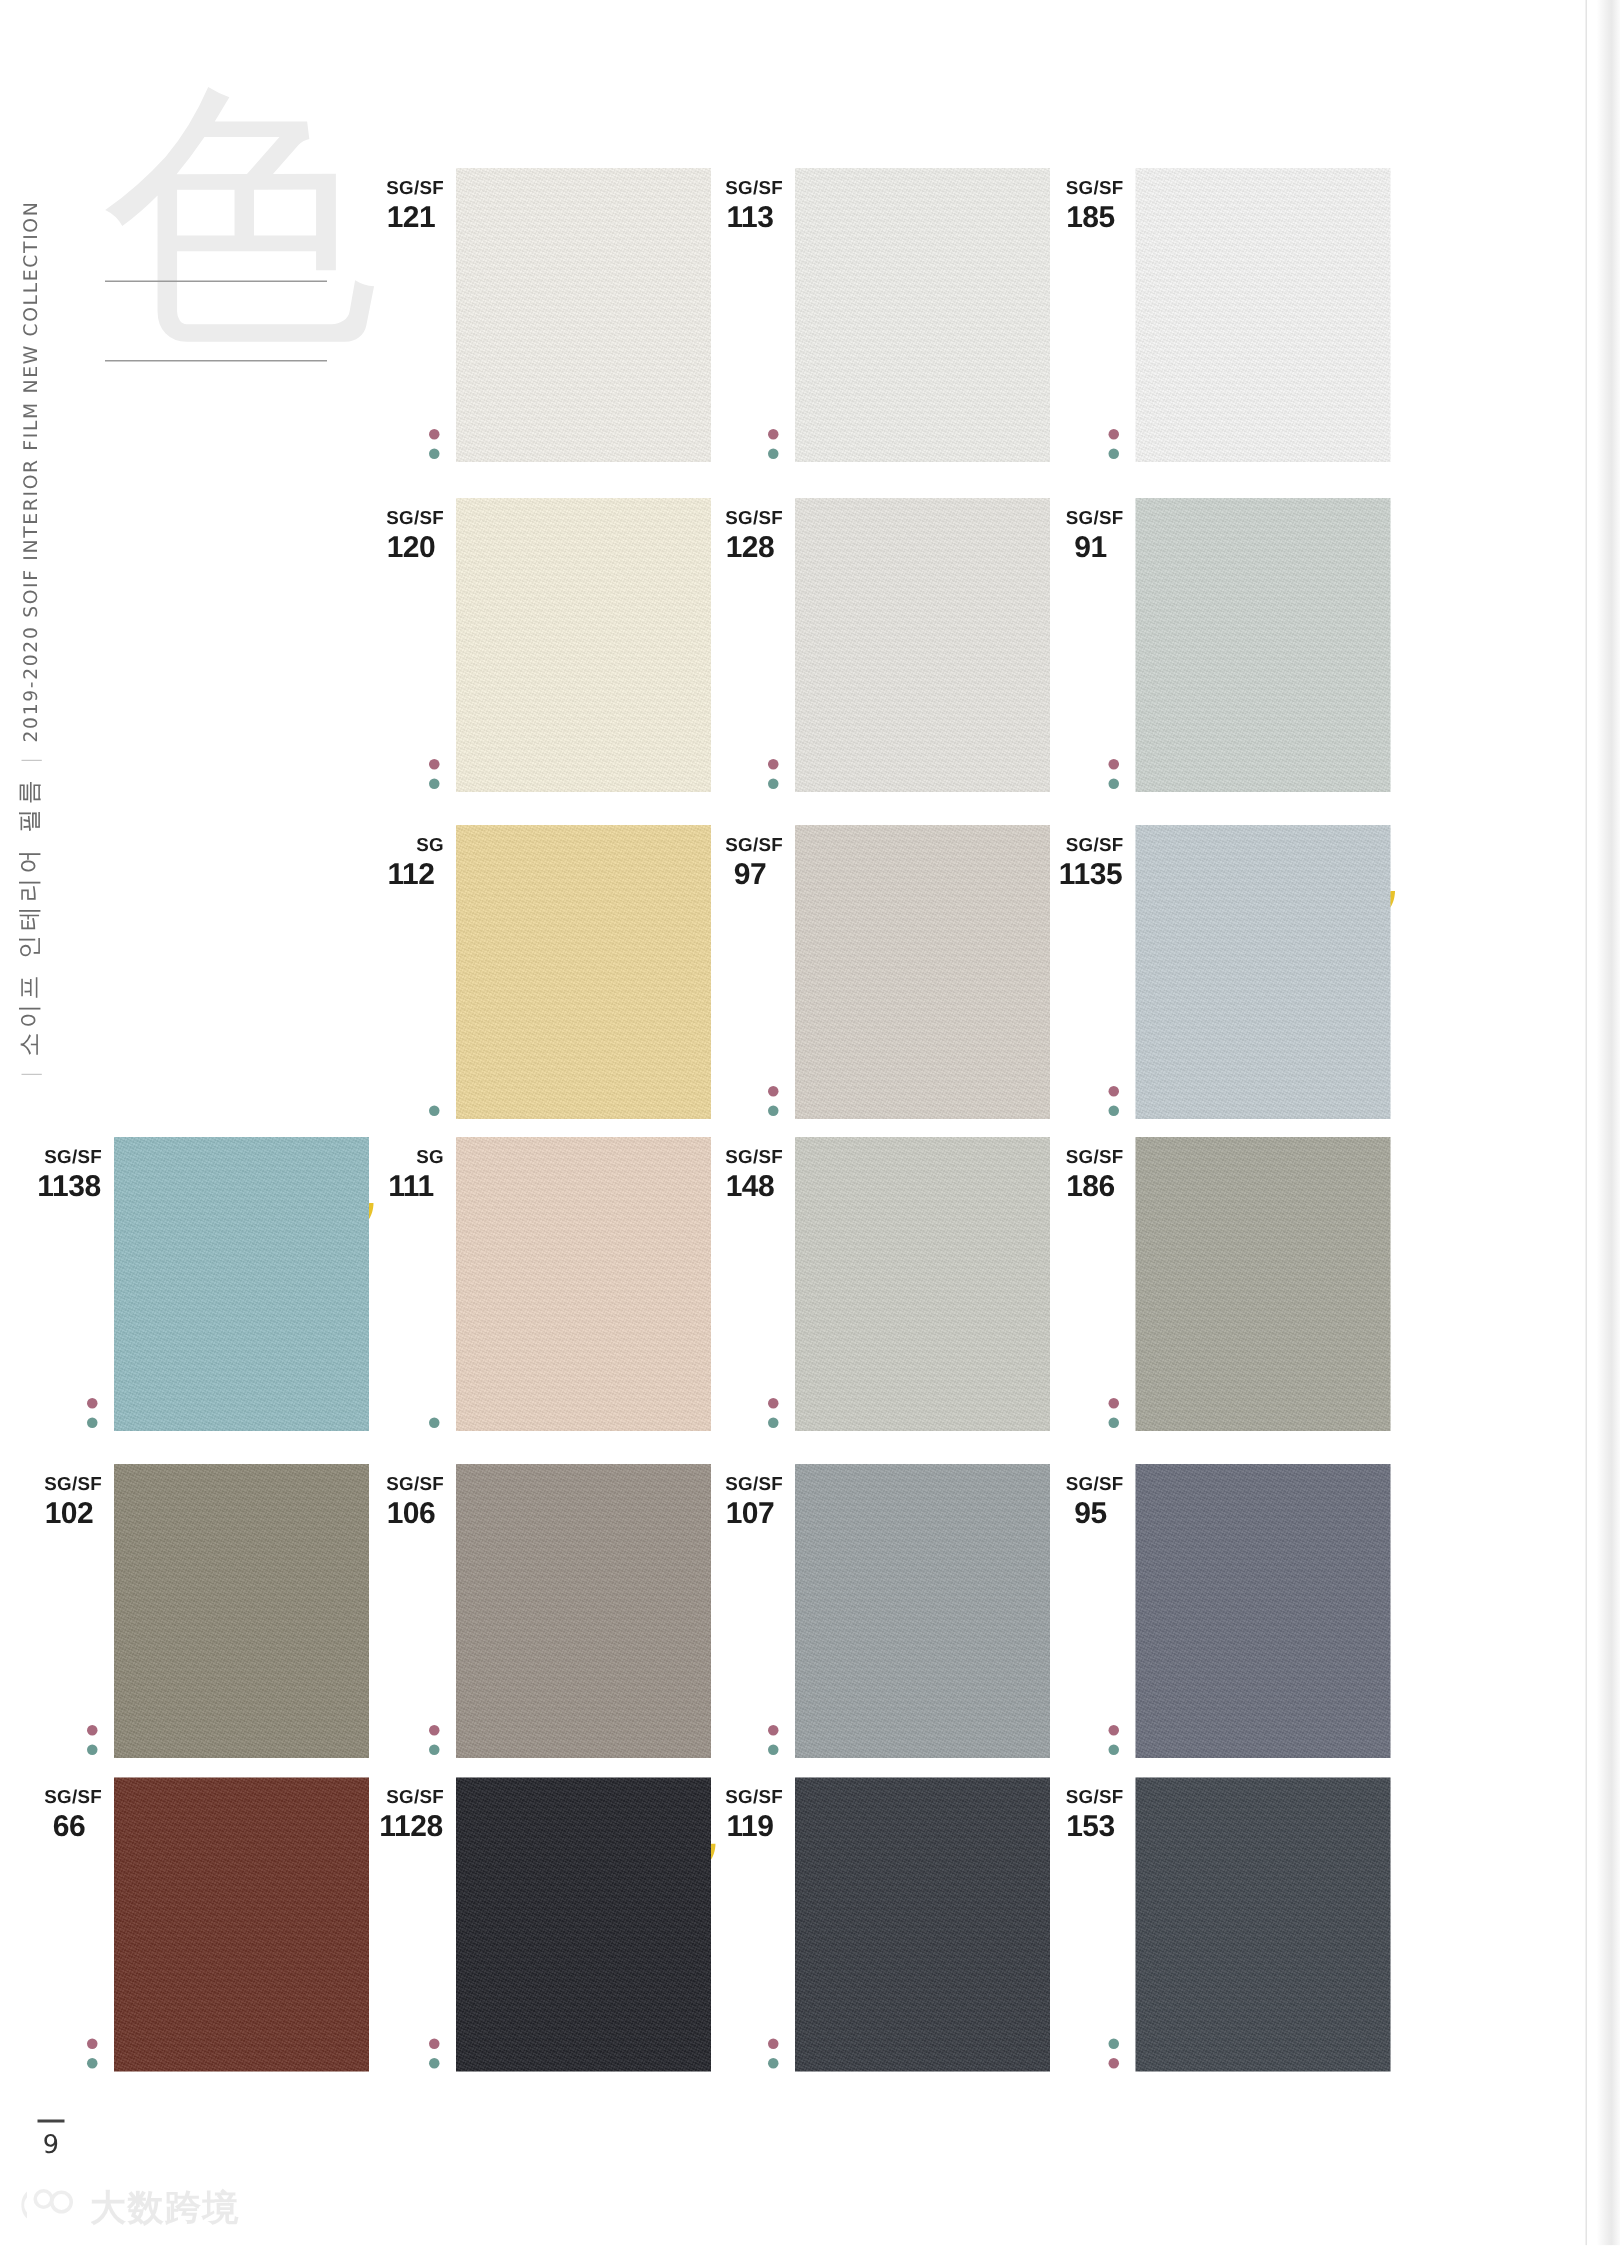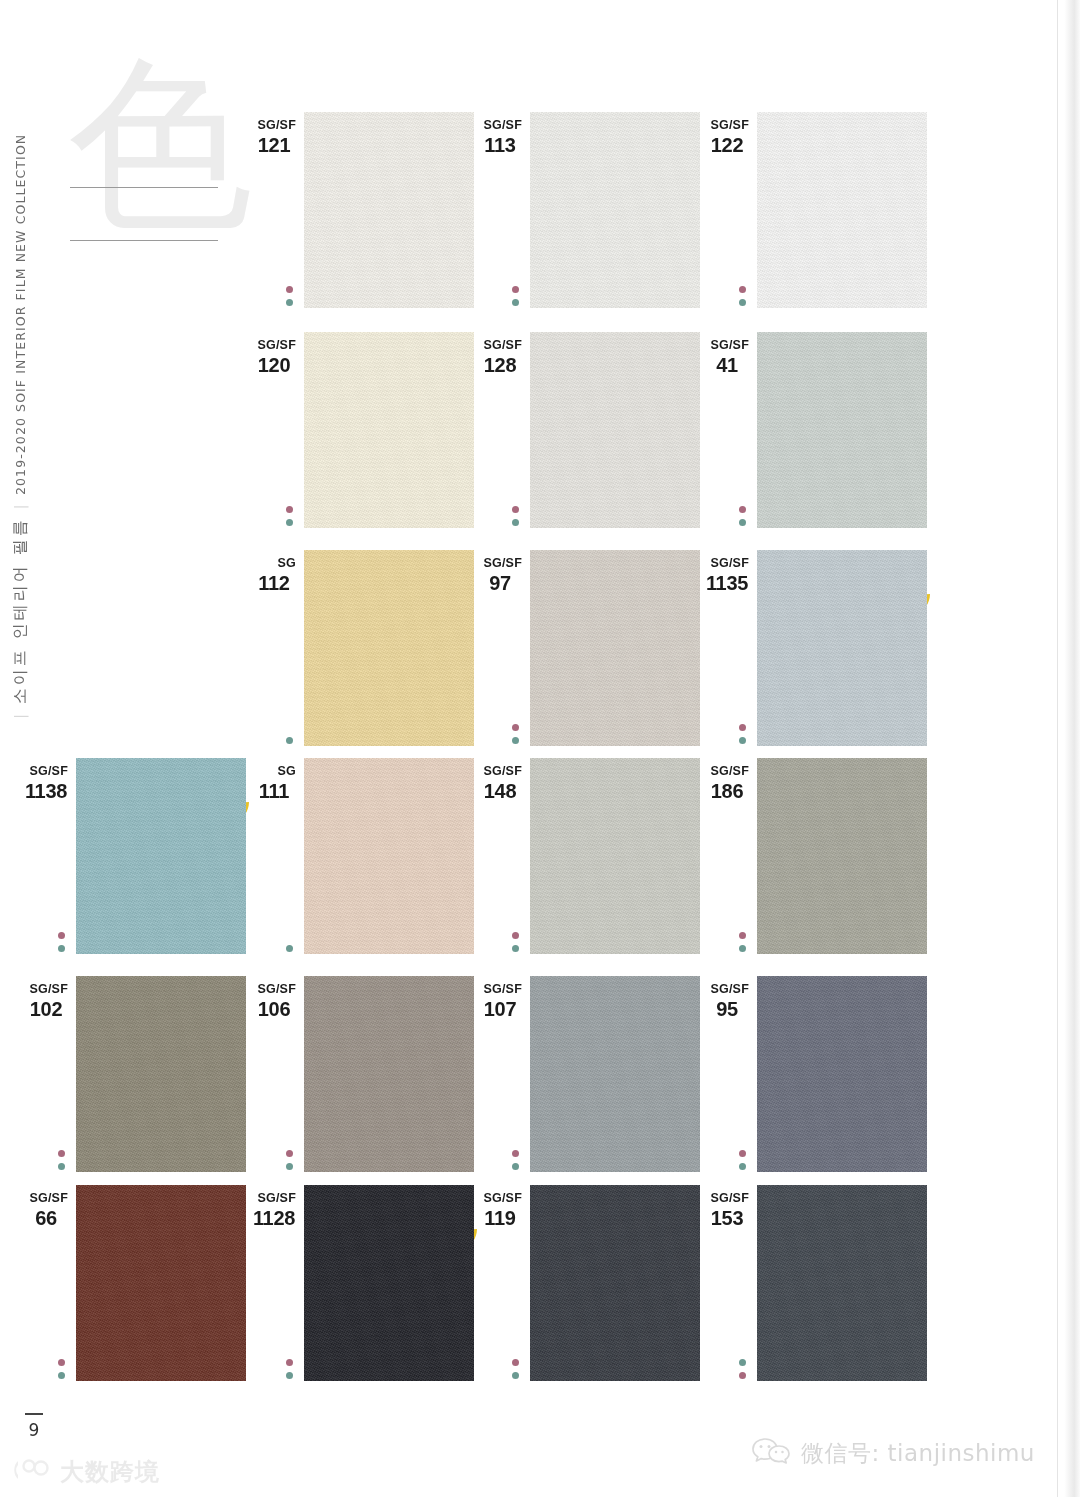--- a/index.html
+++ b/index.html
@@ -280,21 +280,21 @@
           <div class="dot" style="background: rgb(168, 105, 125);"></div>
           <div class="dot" style="background: rgb(107, 154, 146);"></div>
         </div>
         <div class="swatch" style="background: rgb(238, 238, 234);">
           <div class="swatch-tex" style="background-image: repeating-linear-gradient(27deg, rgba(255, 255, 255, 0.055) 0px, rgba(255, 255, 255, 0.055) 1px, rgba(0, 0, 0, 0.035) 1px, rgba(0, 0, 0, 0.035) 2px), repeating-linear-gradient(-63deg, rgba(255, 255, 255, 0.043) 0px, rgba(255, 255, 255, 0.043) 1px, rgba(0, 0, 0, 0.027) 1px, rgba(0, 0, 0, 0.027) 2px), repeating-linear-gradient(0deg, rgba(0, 0, 0, 0.02) 0px, rgba(0, 0, 0, 0.02) 2px, rgba(255, 255, 255, 0.02) 2px, rgba(255, 255, 255, 0.02) 4px);"></div>
         </div>
       </div>
       <div class="cell" style="left: 705px; top: 112px; width: 226px; height: 200px;">
         <div class="label">
           <span class="series">SG/SF</span>
-          <span class="code">122</span>
+          <span class="code">185</span>
         </div>
         <div class="dots">
           <div class="dot" style="background: rgb(168, 105, 125);"></div>
           <div class="dot" style="background: rgb(107, 154, 146);"></div>
         </div>
         <div class="swatch" style="background: rgb(244, 244, 243);">
           <div class="swatch-tex" style="background-image: repeating-linear-gradient(27deg, rgba(255, 255, 255, 0.055) 0px, rgba(255, 255, 255, 0.055) 1px, rgba(0, 0, 0, 0.035) 1px, rgba(0, 0, 0, 0.035) 2px), repeating-linear-gradient(-63deg, rgba(255, 255, 255, 0.043) 0px, rgba(255, 255, 255, 0.043) 1px, rgba(0, 0, 0, 0.027) 1px, rgba(0, 0, 0, 0.027) 2px), repeating-linear-gradient(0deg, rgba(0, 0, 0, 0.02) 0px, rgba(0, 0, 0, 0.02) 2px, rgba(255, 255, 255, 0.02) 2px, rgba(255, 255, 255, 0.02) 4px);"></div>
         </div>
       </div>
       <div class="cell" style="left: 252px; top: 332px; width: 226px; height: 200px;">
@@ -319,21 +319,21 @@
           <div class="dot" style="background: rgb(168, 105, 125);"></div>
           <div class="dot" style="background: rgb(107, 154, 146);"></div>
         </div>
         <div class="swatch" style="background: rgb(230, 228, 223);">
           <div class="swatch-tex" style="background-image: repeating-linear-gradient(27deg, rgba(255, 255, 255, 0.055) 0px, rgba(255, 255, 255, 0.055) 1px, rgba(0, 0, 0, 0.035) 1px, rgba(0, 0, 0, 0.035) 2px), repeating-linear-gradient(-63deg, rgba(255, 255, 255, 0.043) 0px, rgba(255, 255, 255, 0.043) 1px, rgba(0, 0, 0, 0.027) 1px, rgba(0, 0, 0, 0.027) 2px), repeating-linear-gradient(0deg, rgba(0, 0, 0, 0.02) 0px, rgba(0, 0, 0, 0.02) 2px, rgba(255, 255, 255, 0.02) 2px, rgba(255, 255, 255, 0.02) 4px);"></div>
         </div>
       </div>
       <div class="cell" style="left: 705px; top: 332px; width: 226px; height: 200px;">
         <div class="label">
           <span class="series">SG/SF</span>
-          <span class="code">41</span>
+          <span class="code">91</span>
         </div>
         <div class="dots">
           <div class="dot" style="background: rgb(168, 105, 125);"></div>
           <div class="dot" style="background: rgb(107, 154, 146);"></div>
         </div>
         <div class="swatch" style="background: rgb(204, 211, 207);">
           <div class="swatch-tex" style="background-image: repeating-linear-gradient(27deg, rgba(255, 255, 255, 0.055) 0px, rgba(255, 255, 255, 0.055) 1px, rgba(0, 0, 0, 0.035) 1px, rgba(0, 0, 0, 0.035) 2px), repeating-linear-gradient(-63deg, rgba(255, 255, 255, 0.043) 0px, rgba(255, 255, 255, 0.043) 1px, rgba(0, 0, 0, 0.027) 1px, rgba(0, 0, 0, 0.027) 2px), repeating-linear-gradient(0deg, rgba(0, 0, 0, 0.02) 0px, rgba(0, 0, 0, 0.02) 2px, rgba(255, 255, 255, 0.02) 2px, rgba(255, 255, 255, 0.02) 4px);"></div>
         </div>
       </div>
       <div class="cell" style="left: 252px; top: 550px; width: 226px; height: 200px;">
@@ -558,27 +558,14 @@
     <span>
       <svg width="40" height="26" viewBox="0 0 40 26" aria-hidden="true">
         <path d="M6 4 C1 8, 1 18, 6 22 L6 18 C3.5 15, 3.5 11, 6 8 Z" fill="#c9c9c9"></path>
         <circle cx="17" cy="9" r="5.5" fill="none" stroke="#c9c9c9" stroke-width="2.4"></circle>
         <circle cx="29" cy="11" r="6.5" fill="none" stroke="#c9c9c9" stroke-width="2.4"></circle>
       </svg>
     </span>
     <span class="bw-text">大数跨境</span>
   </div>
 
-  <div class="wechat-watermark">
-    <span>
-      <svg width="38" height="30" viewBox="0 0 38 30" aria-hidden="true">
-        <path d="M13 3 C6 3, 1 7.5, 1 13 C1 16.2, 2.9 19, 5.8 20.8 L4.4 25 L9.2 22.6 C10.4 22.9, 11.7 23.05, 13 23.05 C20 23.05, 25 18.5, 25 13 C25 7.5, 20 3, 13 3 Z" fill="none" stroke="#a9a9a9" stroke-width="1.7" stroke-linejoin="round"></path>
-        <circle cx="9" cy="10.4" r="1.5" fill="#a9a9a9"></circle>
-        <circle cx="17" cy="10.4" r="1.5" fill="#a9a9a9"></circle>
-        <path d="M27 10 C33 10, 37 13.4, 37 17.5 C37 20, 35.5 22.2, 33.2 23.6 L34.2 27 L30.4 25.2 C29.3 25.45, 28.2 25.6, 27 25.6 C21 25.6, 17 22.1, 17 17.5 C17 13.4, 21 10, 27 10 Z" fill="#ffffff" stroke="#a9a9a9" stroke-width="1.7" stroke-linejoin="round"></path>
-        <circle cx="24" cy="16" r="1.25" fill="#a9a9a9"></circle>
-        <circle cx="30.5" cy="16" r="1.25" fill="#a9a9a9"></circle>
-      </svg>
-    </span>
-    <span class="ww-text">微信号: tianjinshimu</span>
-  </div>
 
 </div>
 
 </body></html>

